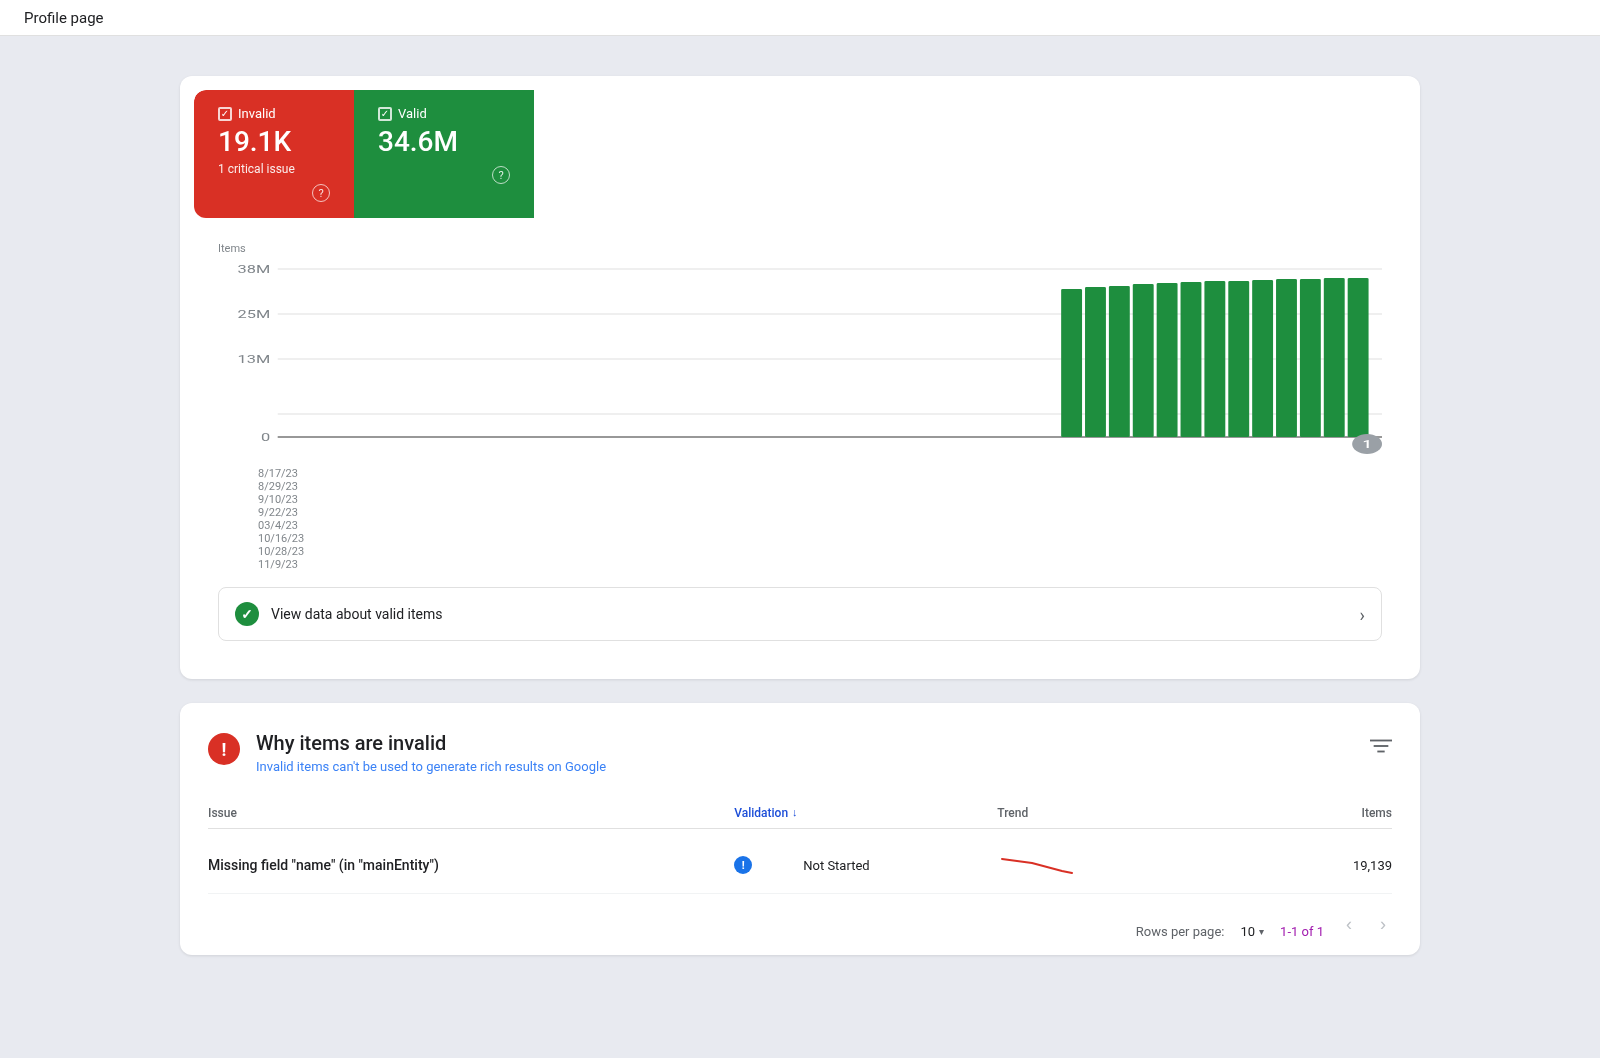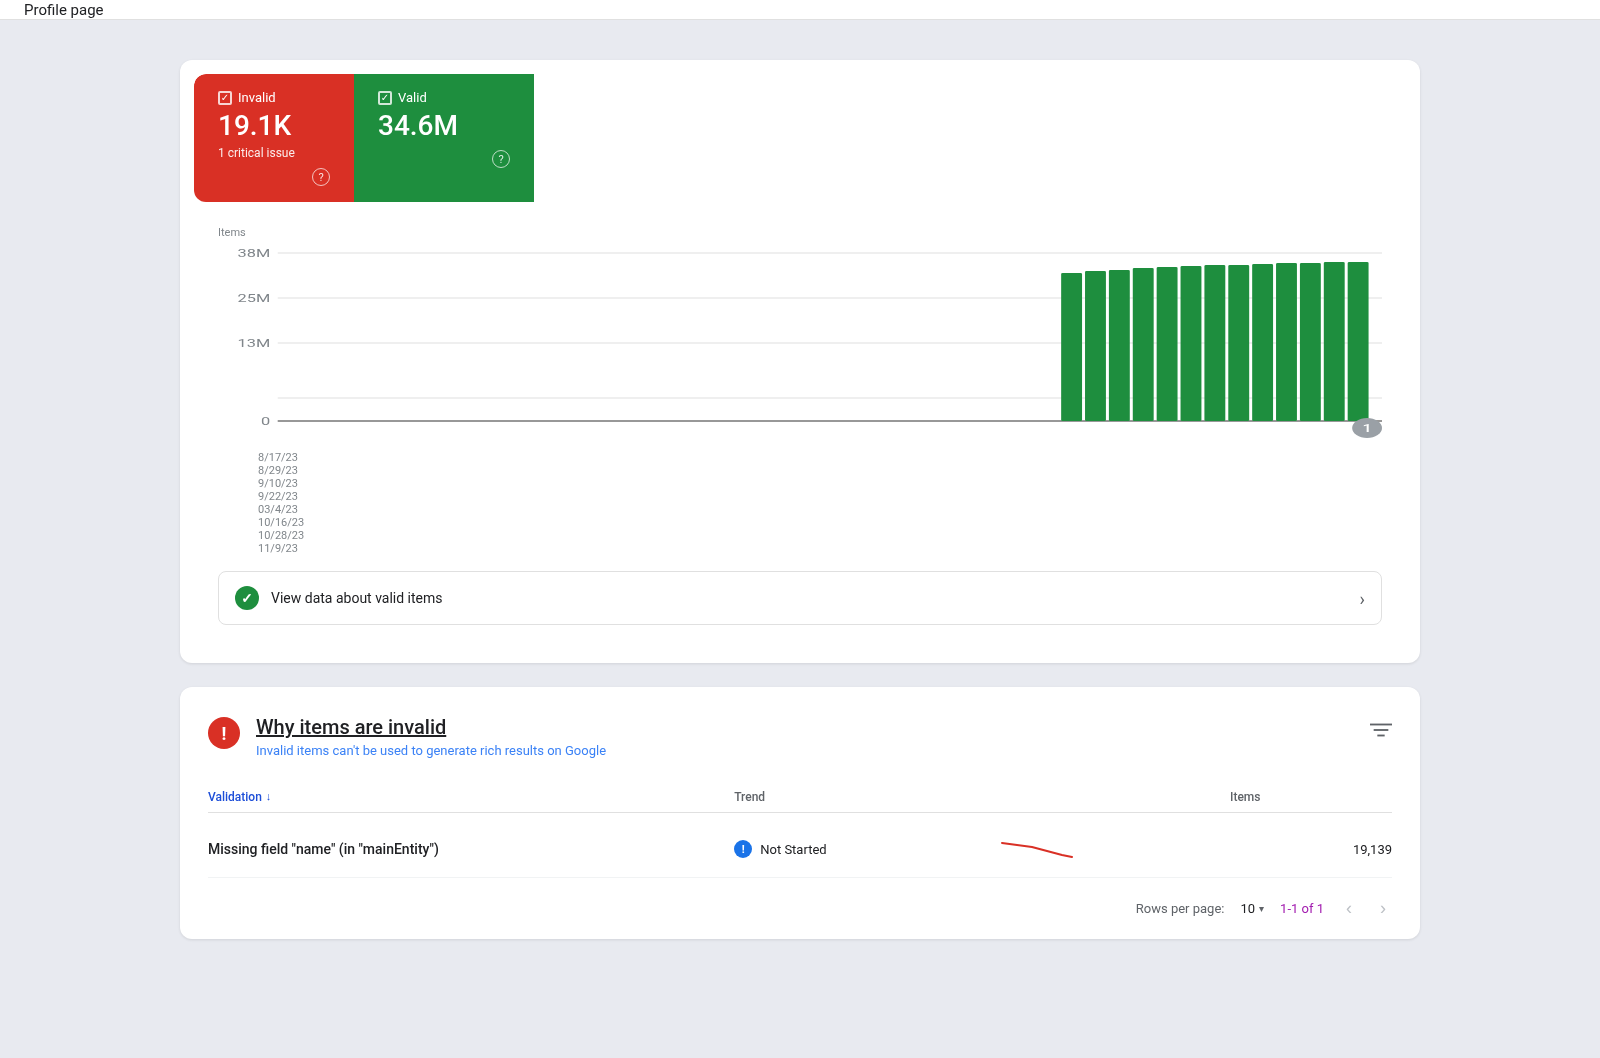--- a/index.html
+++ b/index.html
@@ -4,21 +4,21 @@
   <style>
     * { box-sizing: border-box; margin: 0; padding: 0; }
     body {
       font-family: 'Google Sans', Roboto, Arial, sans-serif;
       background: #e8eaf0;
       min-height: 1058px;
       color: #202124;
     }
     .page-title-bar {
       background: #fff;
-      padding: 0 24px;
+      padding: 8px 24px;
       border-bottom: 1px solid #e0e0e0;
     }
     .page-title {
       font-size: 15px;
       color: #202124;
       font-weight: 400;
     }
     .main-content {
       padding: 40px 180px;
       display: flex;
@@ -192,21 +192,20 @@
       justify-content: center;
       font-size: 18px;
       font-weight: bold;
       flex-shrink: 0;
       margin-top: 2px;
     }
     .card2-title {
       font-size: 20px;
       font-weight: 500;
       color: #202124;
-      text-decoration: underline;
     }
     .card2-subtitle {
       font-size: 13px;
       color: #3b82f6;
       margin-top: 4px;
     }
     .filter-icon {
       color: #5f6368;
       font-size: 20px;
       cursor: pointer;
@@ -257,34 +256,35 @@
       color: #fff;
       display: flex;
       align-items: center;
       justify-content: center;
       font-size: 11px;
       font-weight: bold;
     }
     .not-started-text {
       font-size: 13px;
       color: #202124;
+      margin-left: 43px;
     }
     
     .trend-cell {
       display: flex;
       align-items: center;
     }
     .trend-svg {
       width: 80px;
       height: 28px;
     }
     
     .pagination-row {
       display: flex;
-      align-items: center;
+      align-items: flex-end;
       justify-content: flex-end;
       padding: 16px 0;
       gap: 16px;
     }
     .pagination-label {
       font-size: 13px;
       color: #5f6368;
     }
     .rows-select {
       display: flex;
@@ -417,20 +417,21 @@
         <svg width="22" height="22" viewBox="0 0 24 24" fill="none">
           <rect y="5" width="24" height="2" fill="#5f6368"></rect>
           <rect x="4" y="11" width="16" height="2" fill="#5f6368"></rect>
           <rect x="8" y="17" width="8" height="2" fill="#5f6368"></rect>
         </svg>
       </div>
     </div>
 
     <div>
       <div class="table-header">
+        <div class="th">Issue</div>
         <div class="th sort-active">
           <span>Validation</span>
           <span style="font-size:11px;">↓</span>
         </div>
         <div class="th">Trend</div>
         <div class="th right">Items</div>
       </div>
 
       <div class="table-row">
         <div class="td td-issue">Missing field "name" (in "mainEntity")</div>

